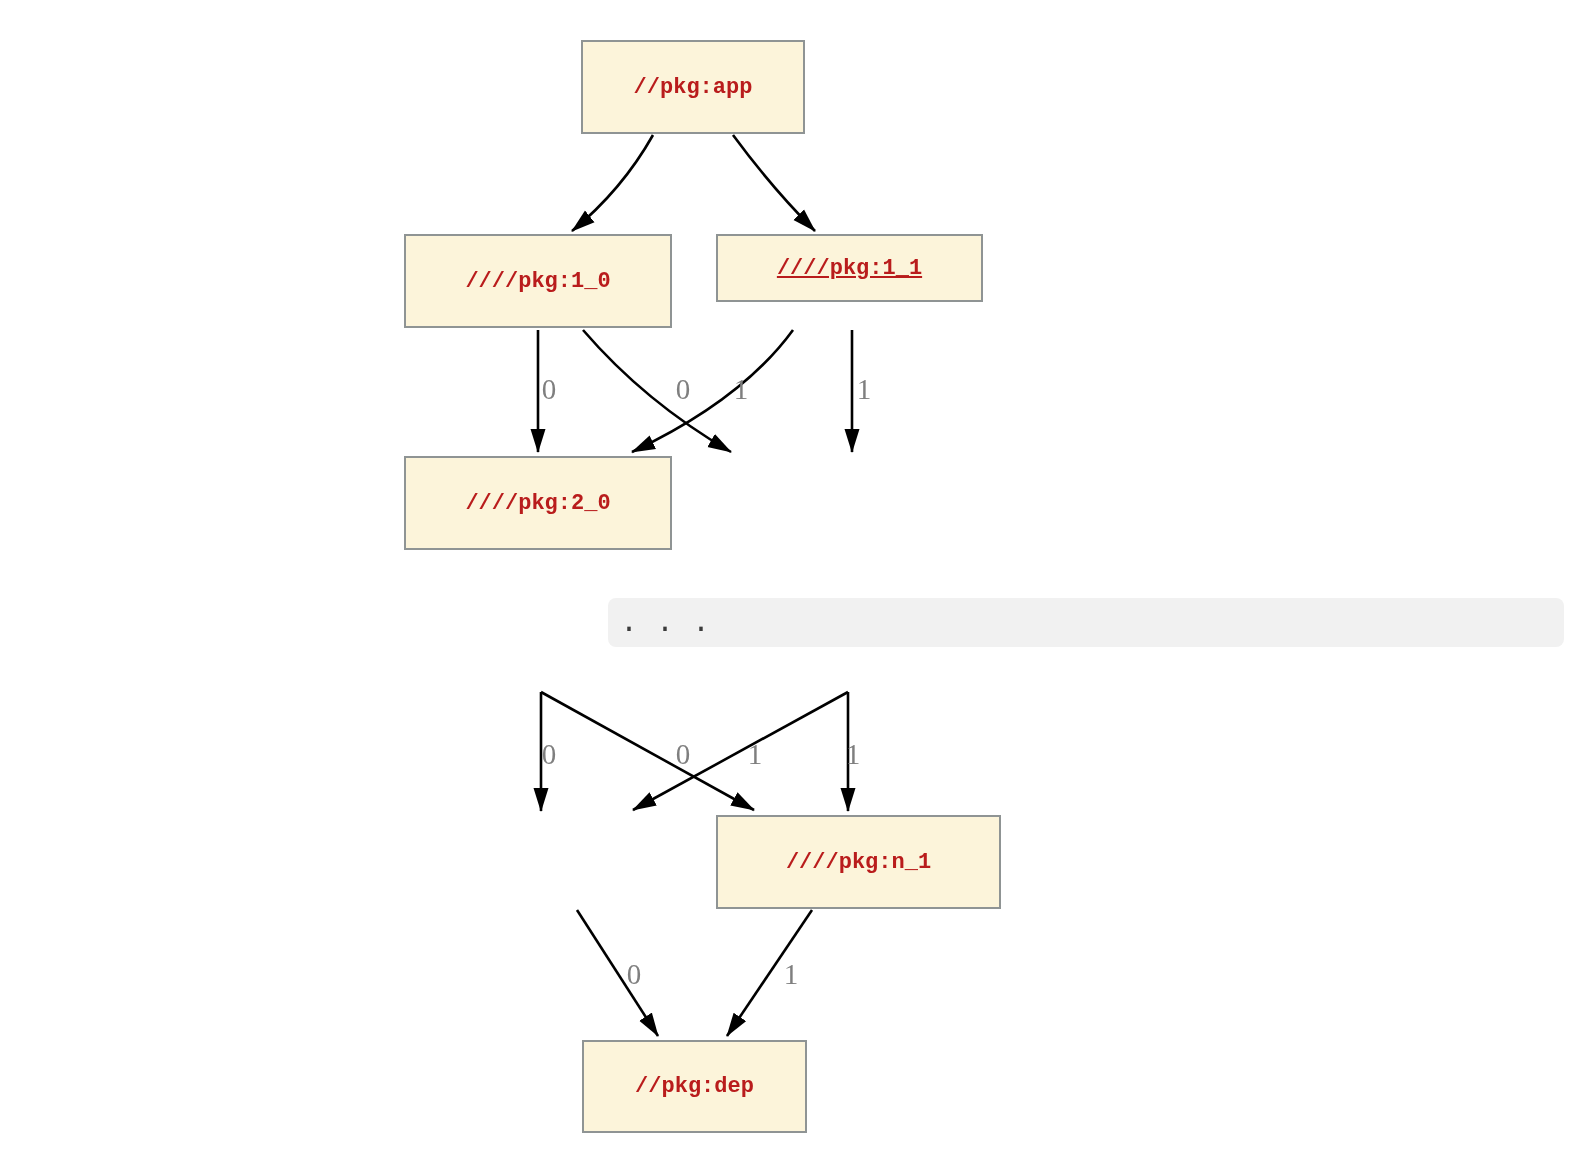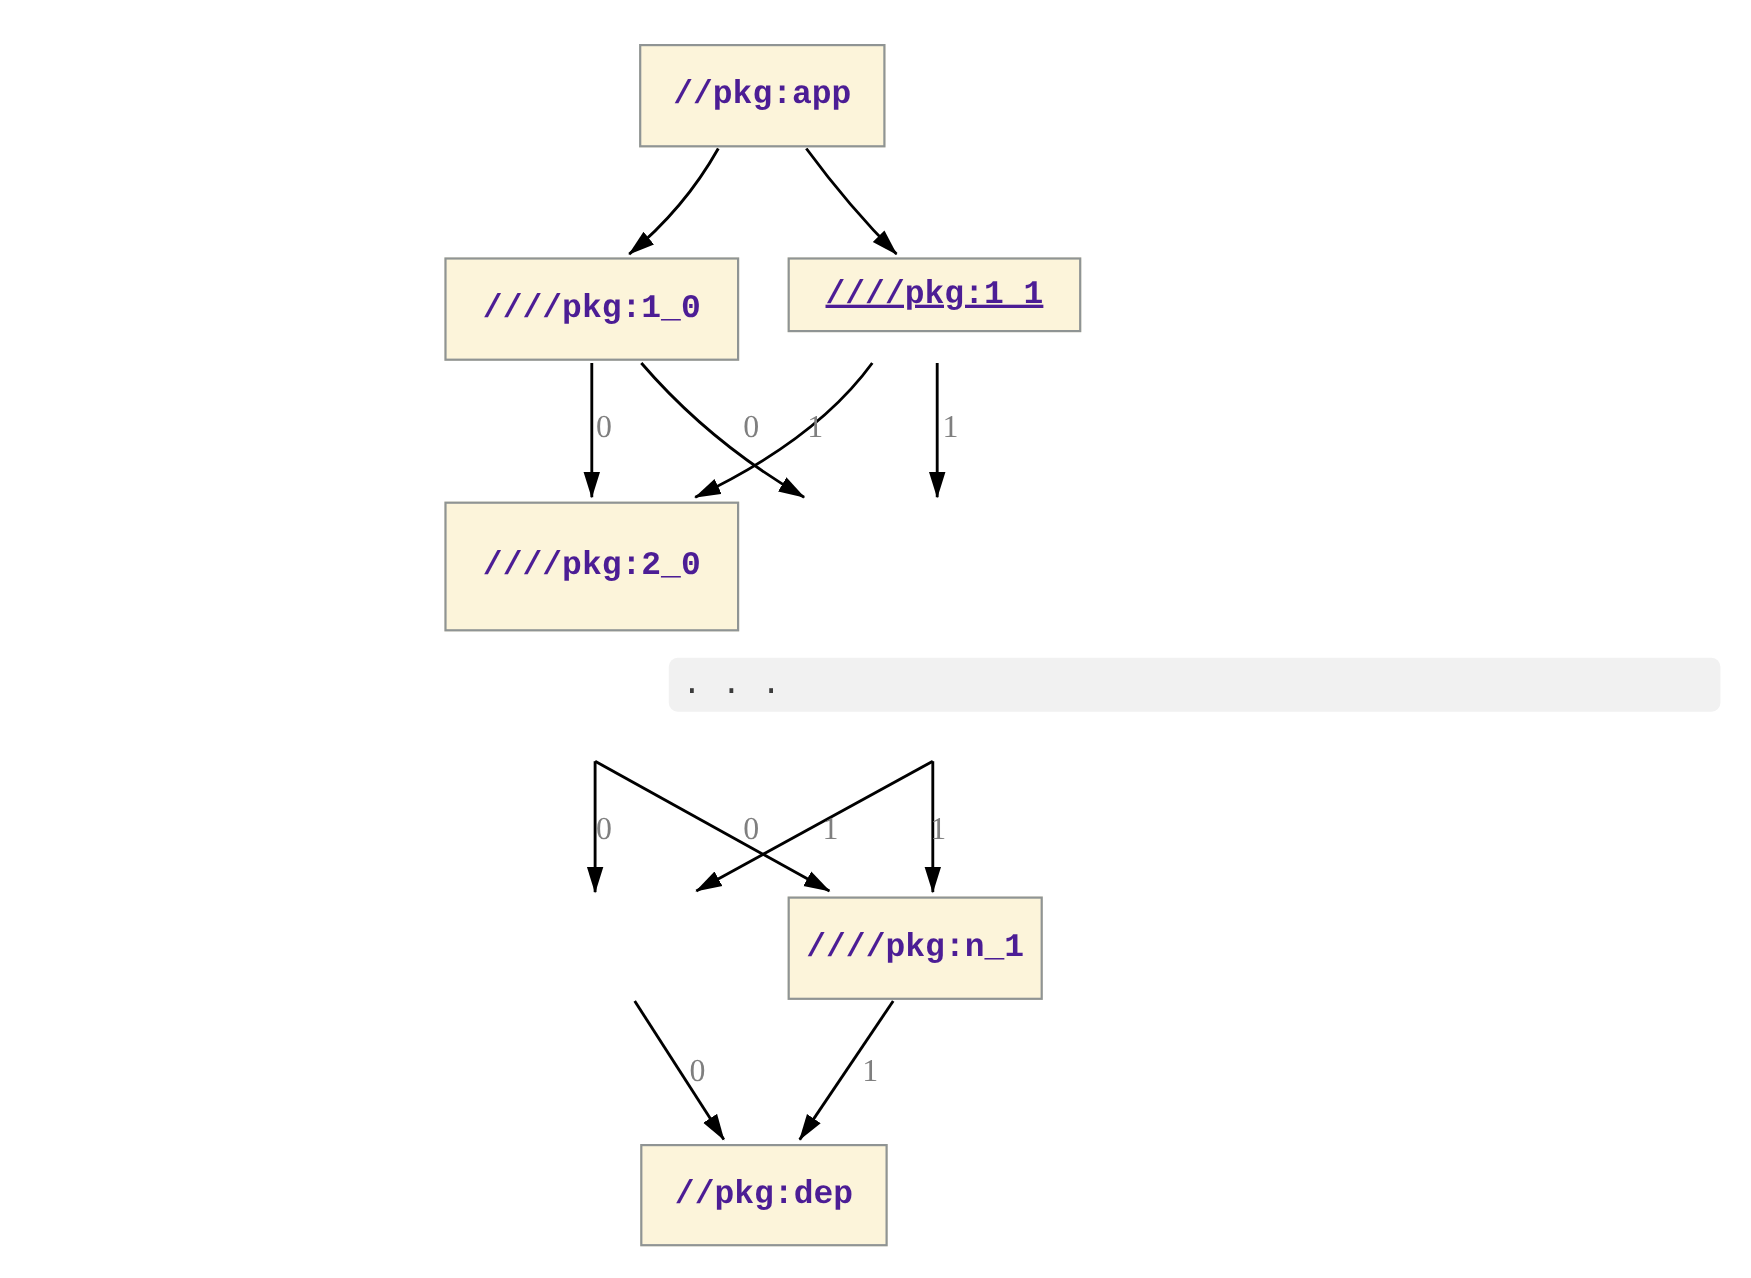--- a/index.html
+++ b/index.html
@@ -4,29 +4,29 @@
 <style>
   html,body{margin:0;padding:0;background:#ffffff;}
   body{width:1592px;height:1162px;font-family:"Liberation Sans",sans-serif;}
   .canvas{position:relative;width:1592px;height:1162px;overflow:hidden;background:#ffffff;}
   svg.edge-layer{position:absolute;left:0;top:0;width:1592px;height:1162px;}
   .node{
     position:absolute;box-sizing:border-box;
     background:#FCF4DA;border:2px solid #8F9494;
     display:flex;align-items:center;justify-content:center;
     font-family:"Liberation Mono","DejaVu Sans Mono",monospace;
-    font-weight:bold;font-size:30px;color:#4c1d95;white-space:pre;
+    font-weight:bold;font-size:22px;color:#b91c1c;white-space:pre;
   }
   .n-app {left:581px;top:40px;  width:224px;height:94px;}
   .n-1_0 {left:404px;top:234px; width:268px;height:94px;}
   .n-1_1 {left:716px;top:234px; width:267px;height:68px;text-decoration:underline;}
-  .n-2_0 {left:404px;top:456px; width:268px;height:118px;}
+  .n-2_0 {left:404px;top:456px; width:268px;height:94px;}
   .n-2_1 {left:716px;top:456px; width:267px;height:94px;}
   .n-n_0 {left:404px;top:815px; width:268px;height:94px;}
-  .n-n_1 {left:716px;top:815px; width:232px;height:94px;}
+  .n-n_1 {left:716px;top:815px; width:285px;height:94px;}
   .n-dep {left:582px;top:1040px;width:225px;height:93px;}
   .edge-label{
     position:absolute;transform:translate(-50%,-50%);
     font-family:"Liberation Serif","DejaVu Serif",serif;
     font-size:29px;color:#7F7F7F;line-height:1;
   }
   .el-2 {left:549px;top:389px;}
   .el-3 {left:683px;top:389px;}
   .el-4 {left:741px;top:389px;}
   .el-5 {left:864px;top:389px;}

